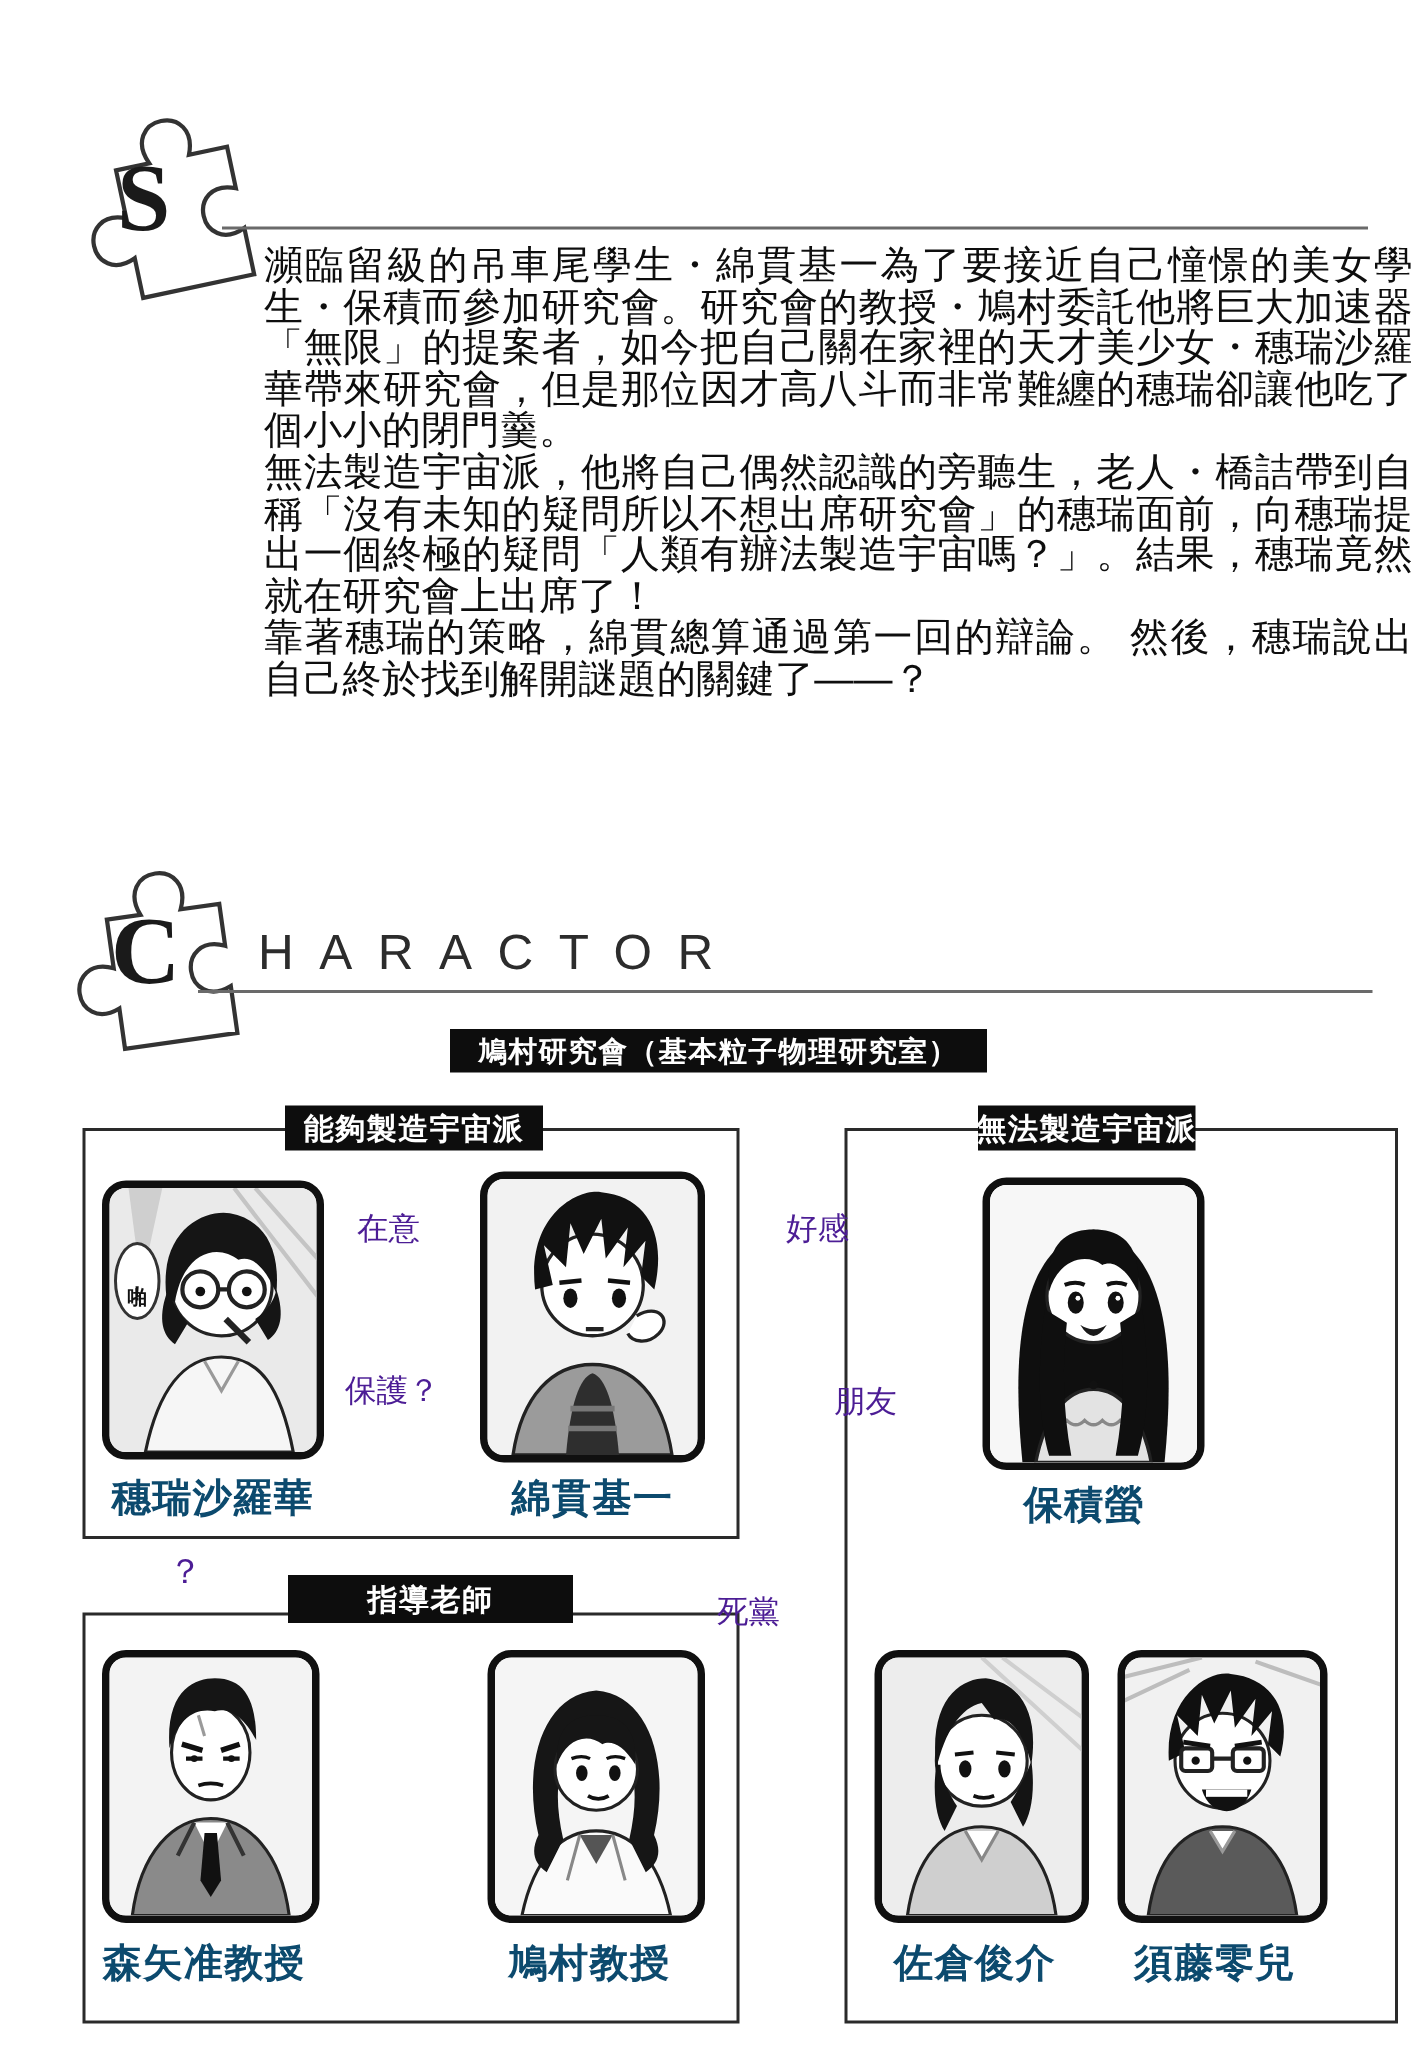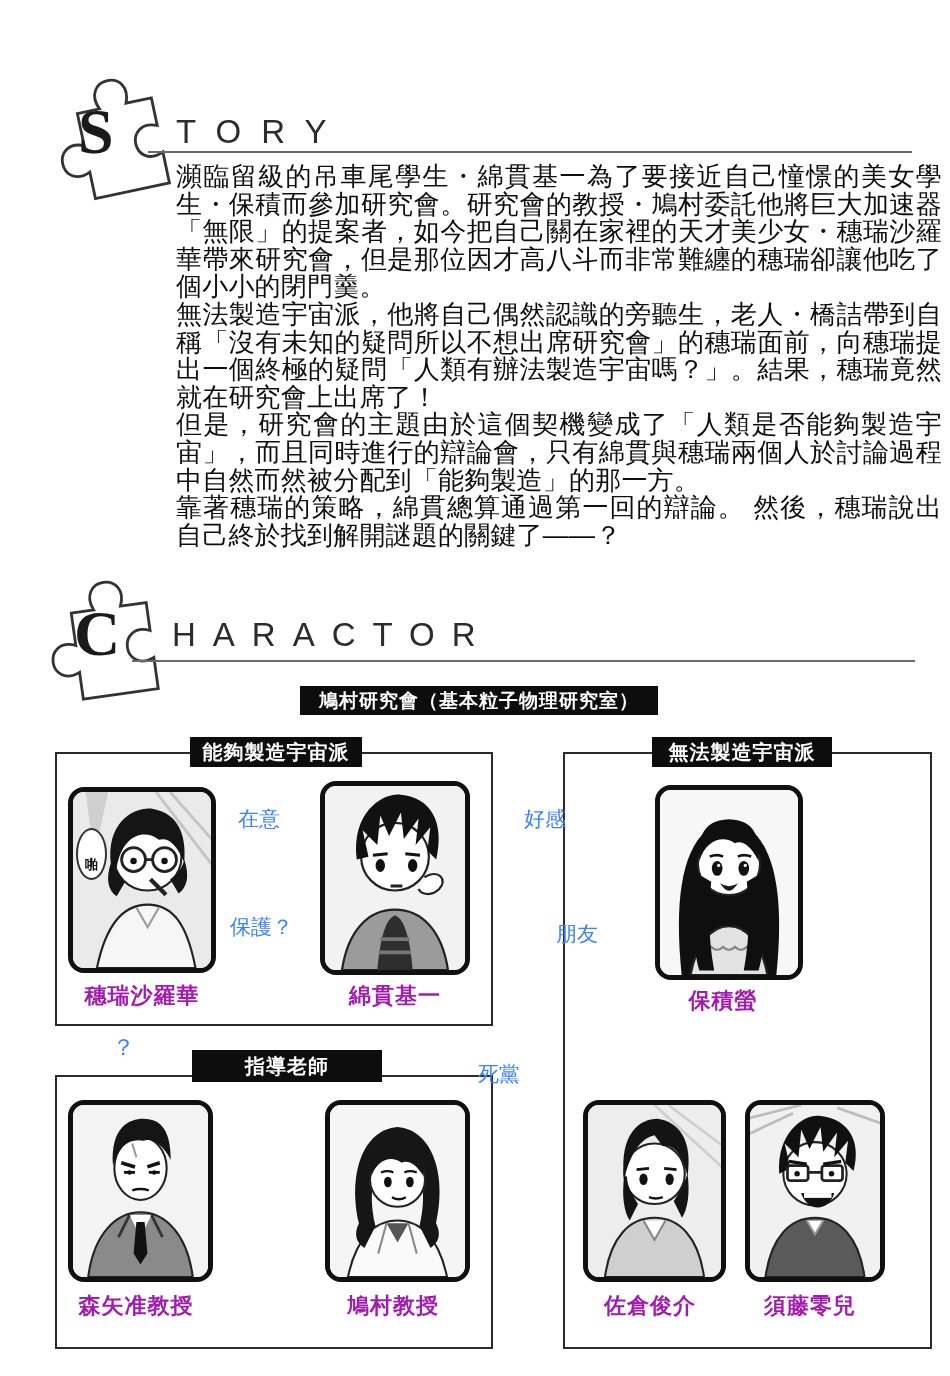--- a/index.html
+++ b/index.html
@@ -33,47 +33,45 @@
     display:flex;align-items:center;justify-content:center;white-space:nowrap;
     font-size:20px;letter-spacing:1px;z-index:3;
   }
   .group-box{position:absolute;border:2px solid #2a2a2a;background:transparent;z-index:1;}
   .portrait{
     position:absolute;border:5px solid #101010;border-radius:16px;background:#fff;
     overflow:hidden;z-index:2;
   }
   .portrait svg{display:block;width:100%;height:100%;}
   .char-name{
-    position:absolute;font-weight:bold;font-size:22px;color:#a21caf;text-align:center;
+    position:absolute;font-weight:bold;font-size:26px;color:#0c4a6e;text-align:center;
     white-space:nowrap;transform:translateX(-50%);z-index:2;letter-spacing:1px;
   }
-  .rel-label{position:absolute;font-size:21px;font-weight:500;color:#3b82f6;z-index:4;white-space:nowrap;}
+  .rel-label{position:absolute;font-size:21px;font-weight:500;color:#4c1d95;z-index:4;white-space:nowrap;}
   .arrow-layer{position:absolute;left:0;top:680px;width:950px;height:696px;z-index:3;pointer-events:none;}
   .bubble{
     position:absolute;left:3px;top:36px;width:27px;height:48px;background:#fff;
     border:2px solid #333;border-radius:50%;display:flex;align-items:center;justify-content:center;
     writing-mode:vertical-rl;font-size:13px;font-weight:bold;color:#111;z-index:5;line-height:1;
   }
 </style>
 </head>
 <body>
 
 <div class="abs" style="left:0;top:0;width:950px;height:560px;">
   <svg class="puzzle" style="left:44px;top:72px;" width="140" height="130" viewBox="-10 -14 124 112">
     <g transform="rotate(-12 52 44)">
       <path d="M25,15 L45,15 C39,1 47,-8 57,-8 C67,-8 75,1 69,15 L92,15 L92,40 C78,34 70,43 70,52 C70,61 78,70 92,64 L92,92 L25,92 L25,68 C11,74 3,65 3,56 C3,47 11,38 25,44 Z" fill="#fff" stroke="#333" stroke-width="2.5"></path>
     </g>
   </svg>
   <span class="puzzle-letter" style="left:78px;top:100px;">S</span>
-  <div class="header-letters" style="left:176px;top:115px;">TORY</div>
   <div class="header-rule" style="left:148px;top:151px;width:764px;"></div>
   <div class="story-text">
     <p>瀕臨留級的吊車尾學生・綿貫基一為了要接近自己憧憬的美女學生・保積而參加研究會。研究會的教授・鳩村委託他將巨大加速器「無限」的提案者，如今把自己關在家裡的天才美少女・穗瑞沙羅華帶來研究會，但是那位因才高八斗而非常難纏的穗瑞卻讓他吃了個小小的閉門羹。</p>
     <p>無法製造宇宙派，他將自己偶然認識的旁聽生，老人・橋詰帶到自稱「沒有未知的疑問所以不想出席研究會」的穗瑞面前，向穗瑞提出一個終極的疑問「人類有辦法製造宇宙嗎？」。結果，穗瑞竟然就在研究會上出席了！</p>
-    <p>但是，研究會的主題由於這個契機變成了「人類是否能夠製造宇宙」，而且同時進行的辯論會，只有綿貫與穗瑞兩個人於討論過程中自然而然被分配到「能夠製造」的那一方。</p>
     <p>靠著穗瑞的策略，綿貫總算通過第一回的辯論。 然後，穗瑞說出自己終於找到解開謎題的關鍵了——？</p>
   </div>
 </div>
 
 <div class="abs" style="left:0;top:560px;width:950px;height:120px;">
   <svg class="puzzle" style="left:36px;top:14px;" width="140" height="130" viewBox="-10 -14 124 112">
     <g transform="rotate(-8 52 44)">
       <path d="M25,15 L45,15 C39,1 47,-8 57,-8 C67,-8 75,1 69,15 L92,15 L92,40 C78,34 70,43 70,52 C70,61 78,70 92,64 L92,92 L25,92 L25,68 C11,74 3,65 3,56 C3,47 11,38 25,44 Z" fill="#fff" stroke="#333" stroke-width="2.5"></path>
     </g>
   </svg>
@@ -84,21 +82,21 @@
 
 <div class="abs" style="left:0;top:680px;width:950px;height:696px;">
 
   <div class="black-label" style="left:300px;top:6px;width:358px;height:29px;font-size:19px;">鳩村研究會（基本粒子物理研究室）</div>
 
   <div class="group-box" style="left:55px;top:72px;width:434px;height:270px;"></div>
   <div class="group-box" style="left:563px;top:72px;width:365px;height:593px;"></div>
   <div class="group-box" style="left:55px;top:395px;width:434px;height:270px;"></div>
 
   <div class="black-label" style="left:190px;top:57px;width:172px;height:30px;text-align:center;">能夠製造宇宙派</div>
-  <div class="black-label" style="left:652px;top:57px;width:180px;height:30px;">無法製造宇宙派</div>
+  <div class="black-label" style="left:652px;top:57px;width:145px;height:30px;">無法製造宇宙派</div>
   <div class="black-label" style="left:192px;top:370px;width:190px;height:32px;">指導老師</div>
 
   <div class="portrait" style="left:68px;top:107px;width:138px;height:176px;">
     <svg viewBox="0 0 100 125" preserveAspectRatio="xMidYMid slice">
       <rect width="100" height="125" fill="#eaeaea"></rect>
       <path d="M10,0 L26,0 L16,46 Z" fill="#cfcfcf"></path>
       <path d="M70,0 L100,34 M60,0 L100,52" stroke="#c4c4c4" stroke-width="2"></path>
       <path d="M18,125 C24,96 36,80 54,80 C72,80 82,94 88,125 Z" fill="#f6f6f6" stroke="#222" stroke-width="1.5"></path>
       <path d="M46,82 L54,96 L62,82" fill="none" stroke="#999" stroke-width="1.5"></path>
       <circle cx="54" cy="46" r="24" fill="#fff" stroke="#222" stroke-width="1.5"></circle>

